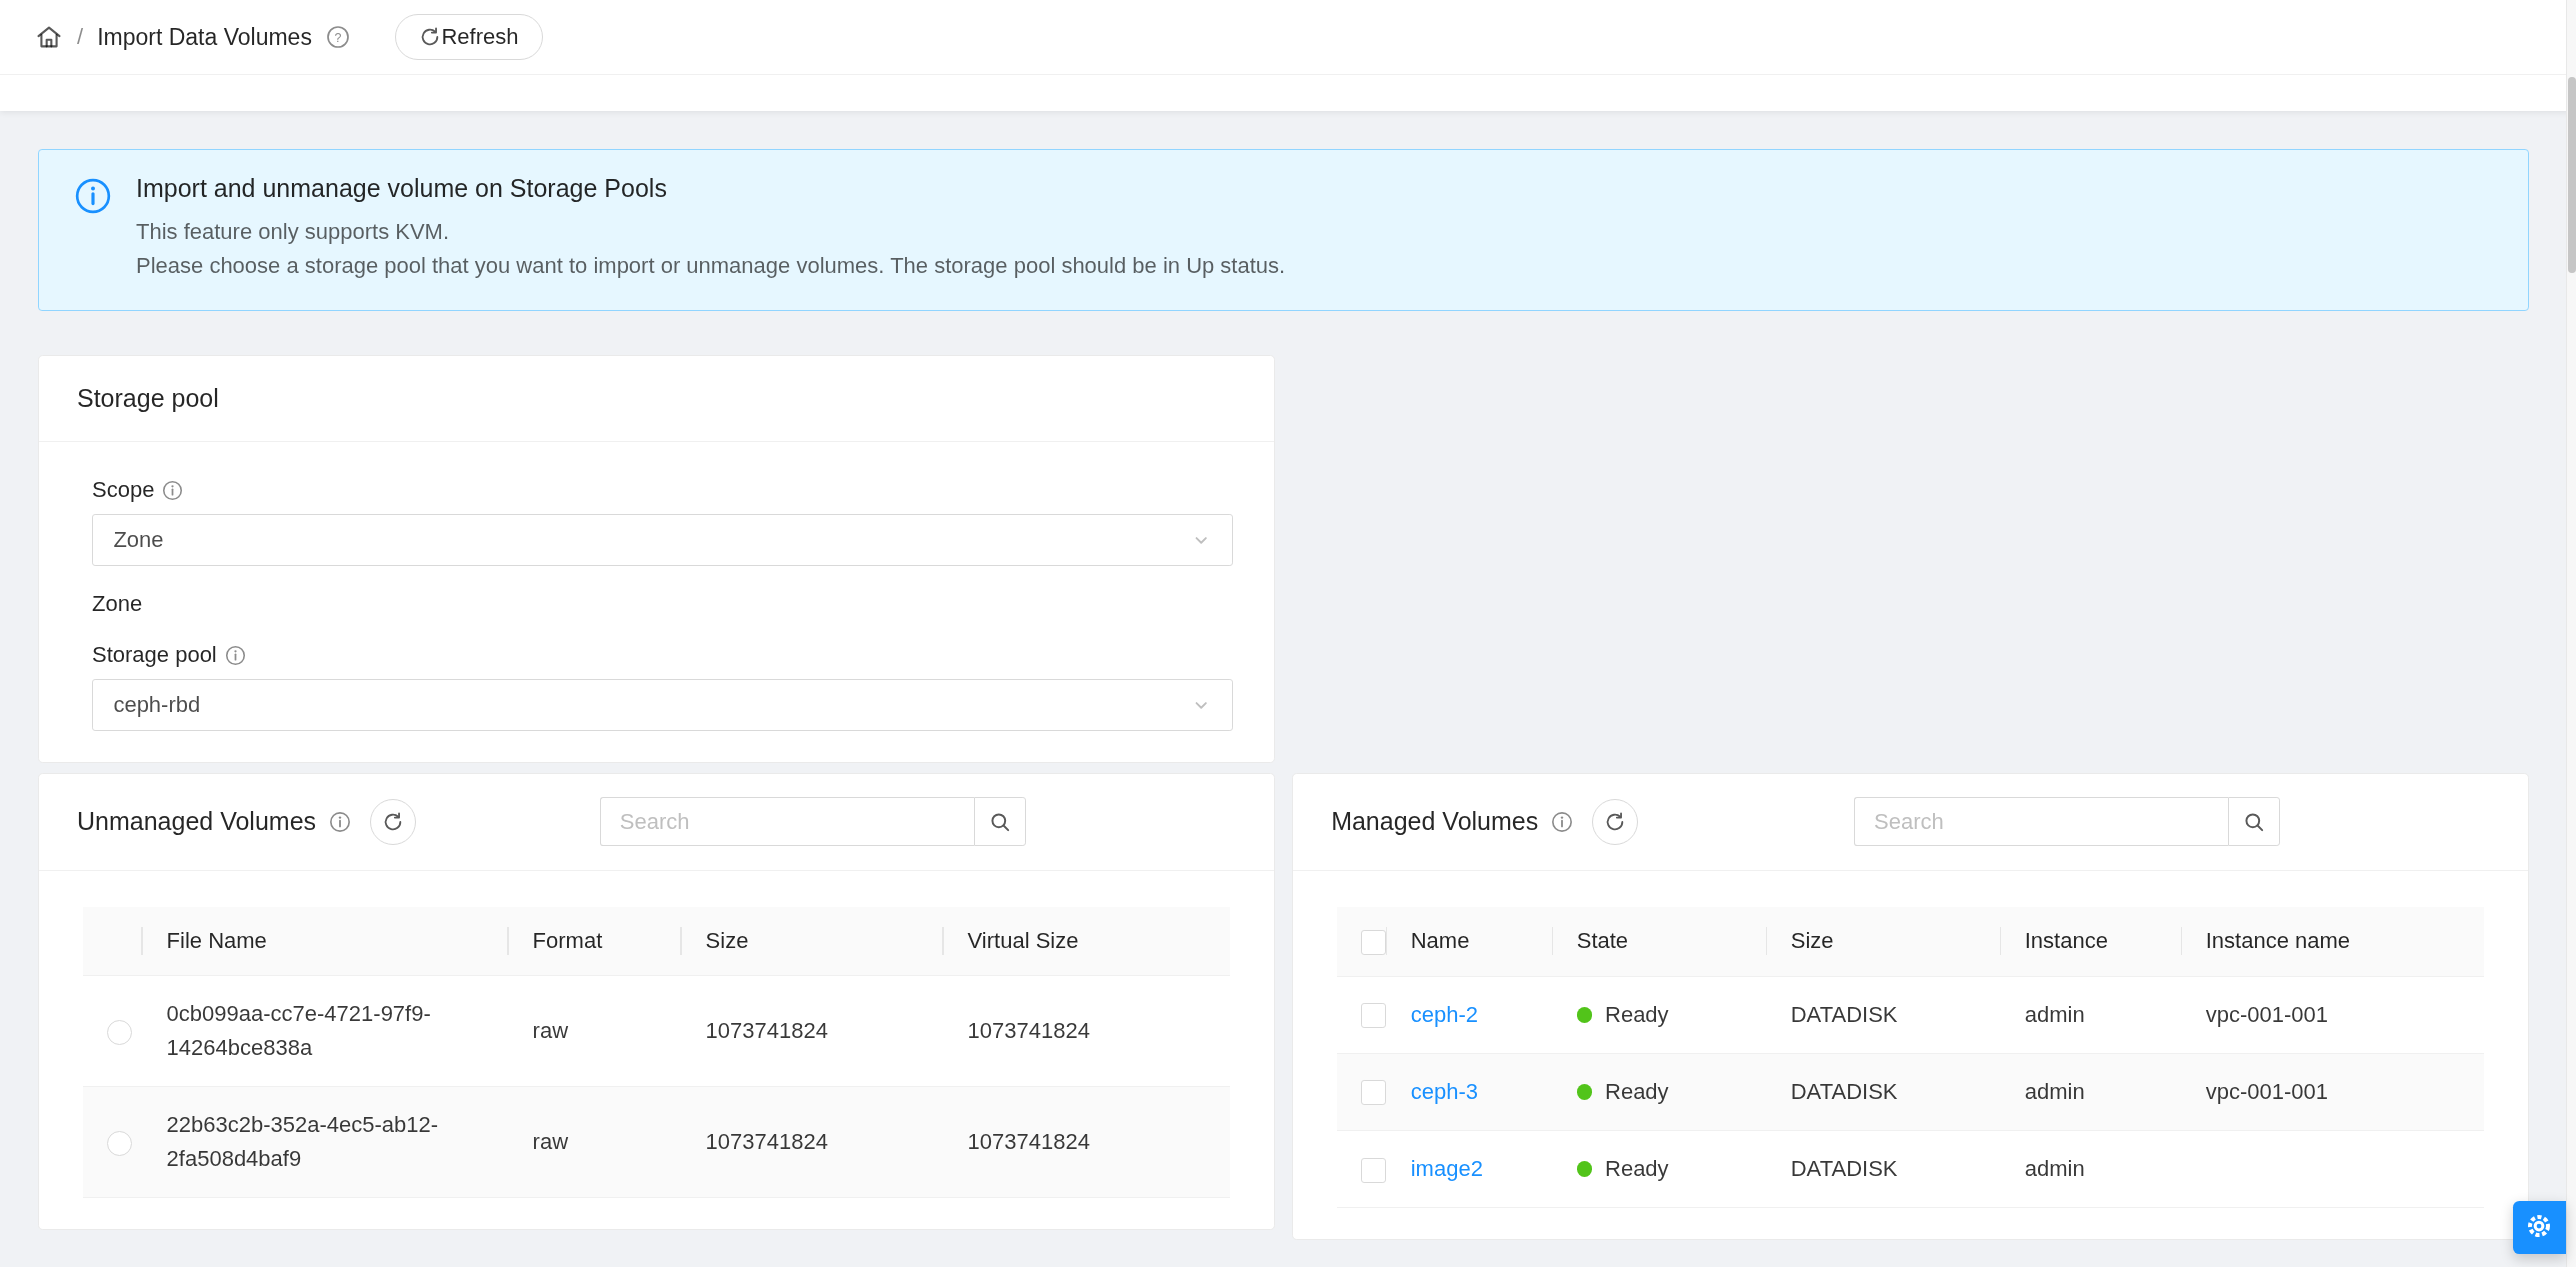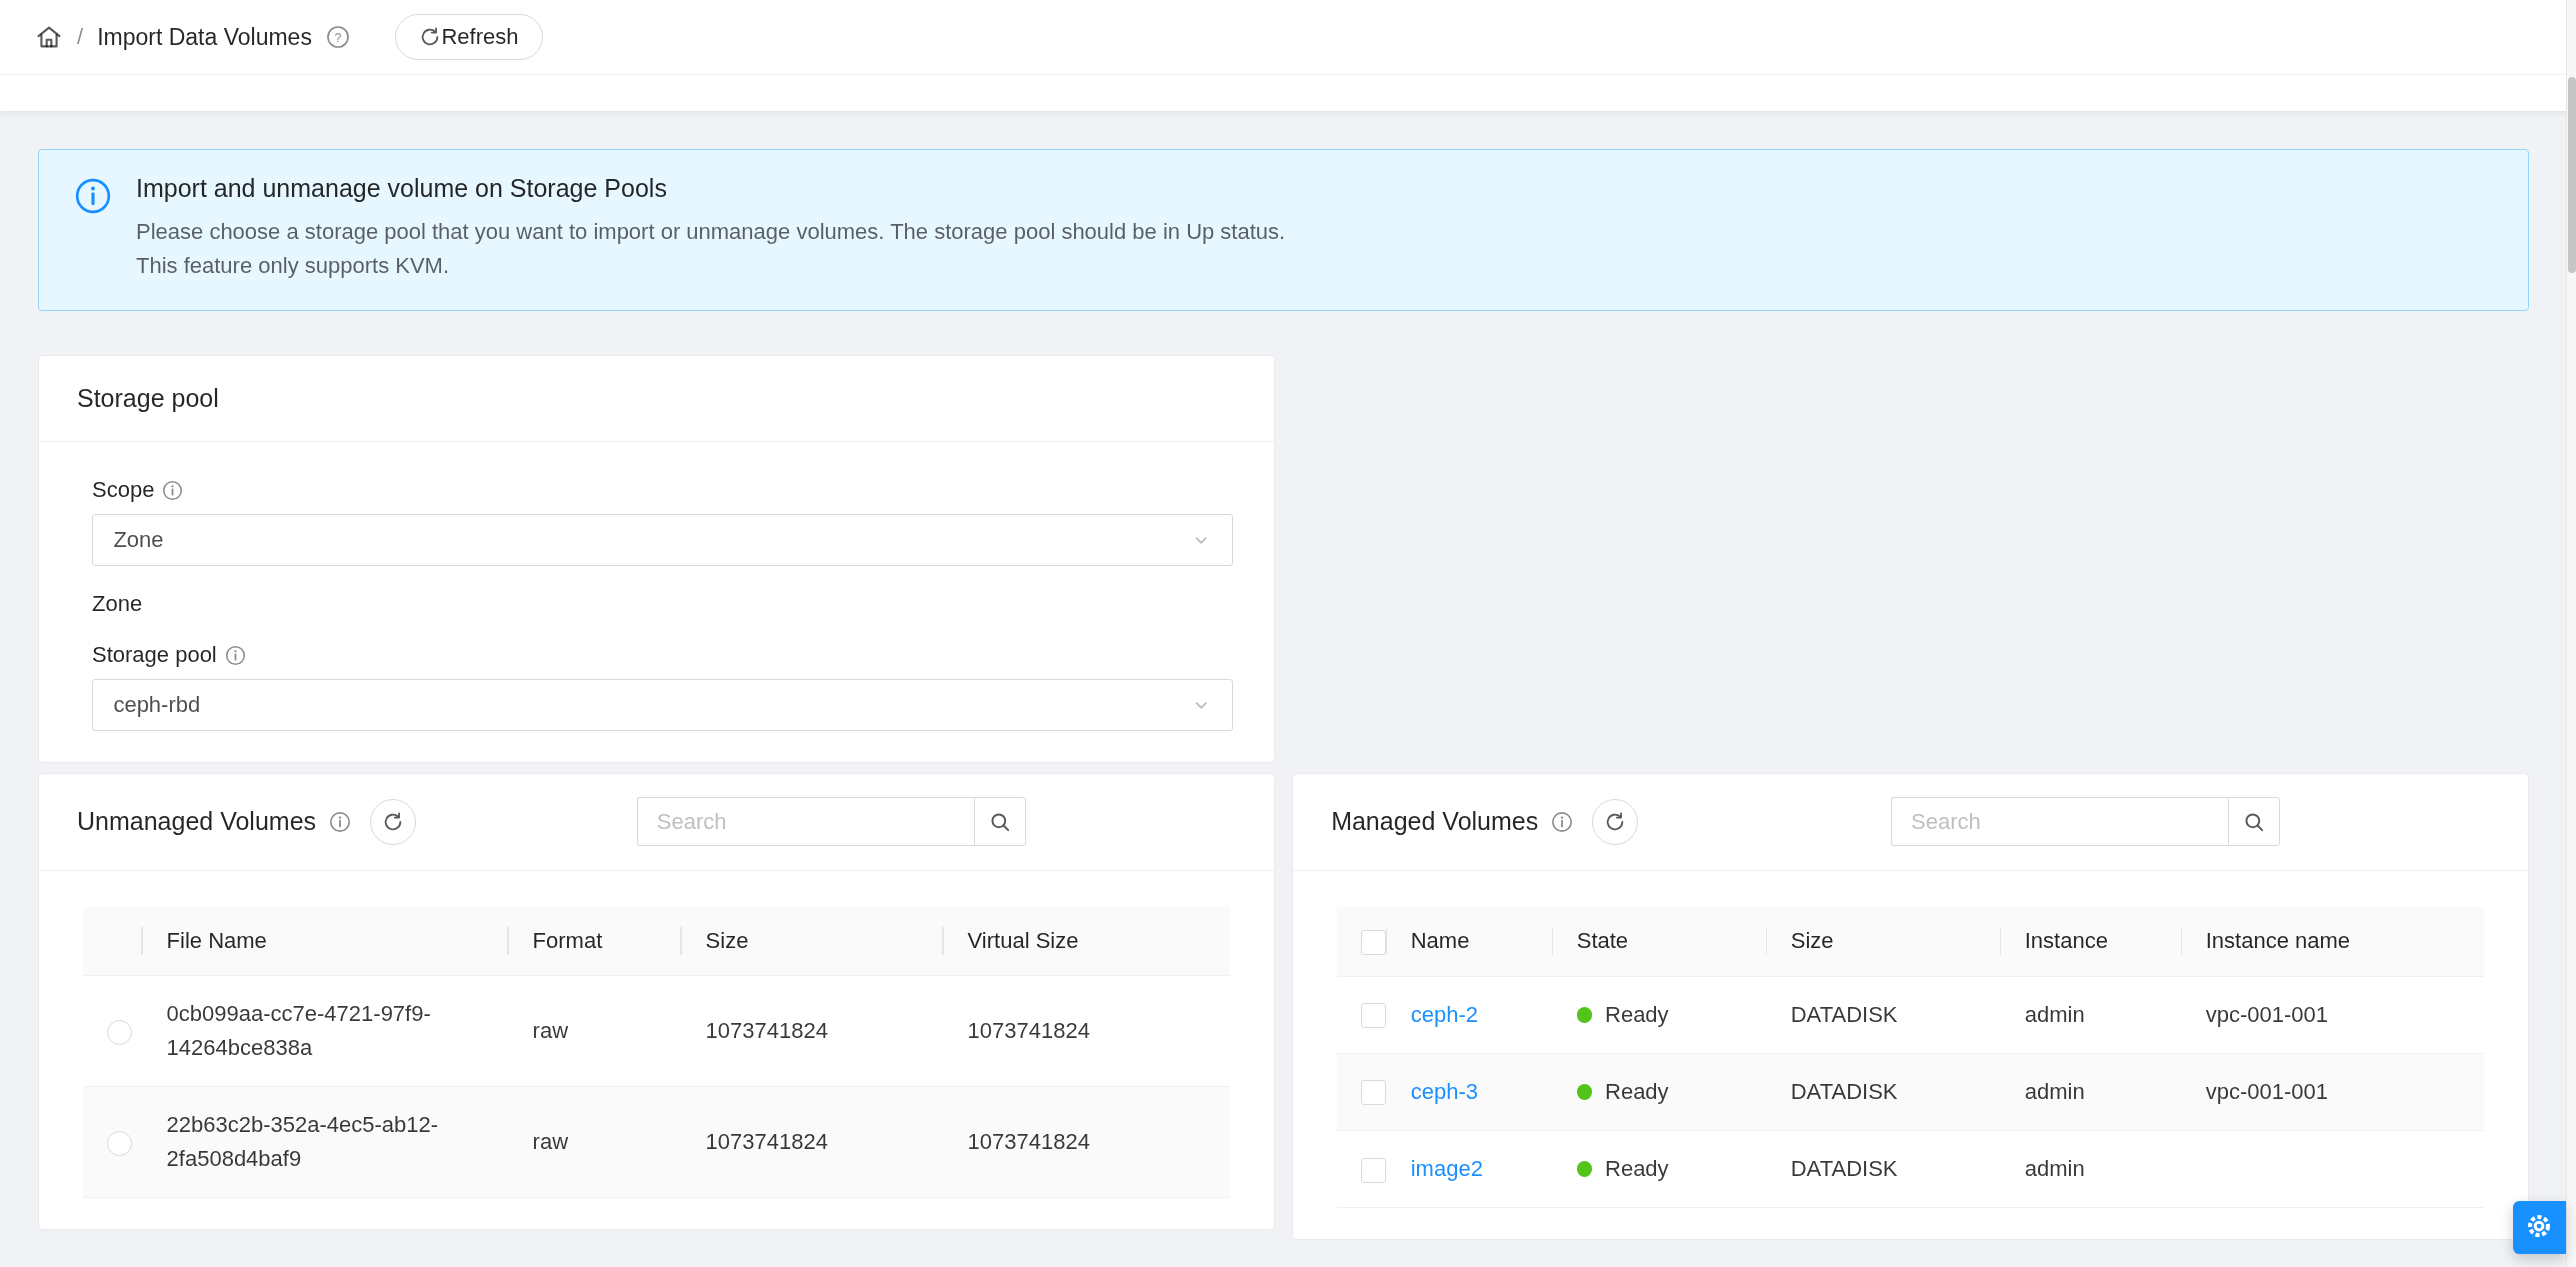--- a/index.html
+++ b/index.html
@@ -84,21 +84,21 @@
     display: flex; align-items: center; padding: 23.6px 38px;
     border-bottom: 1.6px solid #f0f0f0;
   }
   .panel-title { font-size: 25px; margin-right: 12.6px; }
   .panel-head .info-gray { margin-right: 19px; }
   .round-btn {
     width: 46px; height: 46px; border-radius: 50%; border: 1.6px solid #d9d9d9;
     background: #fff; display: flex; align-items: center; justify-content: center;
     color: #595959; cursor: pointer; flex: none;
   }
-  .search { margin-left: auto; margin-right: 210px; display: flex; height: 49px; width: 389px; flex: none; }
+  .search { margin-left: auto; margin-right: 210px; display: flex; height: 49px; width: 426px; flex: none; }
   .search input {
     flex: 1; min-width: 0; border: 1.6px solid #d9d9d9; border-right: none;
     border-radius: 3.1px 0 0 3.1px; padding: 0 19px; font-family: inherit;
     font-size: 22px; color: rgba(0,0,0,0.85); outline: none;
   }
   .search input::placeholder { color: #bfbfbf; }
   .search-btn {
     width: 52px; border: 1.6px solid #d9d9d9; border-radius: 0 3.1px 3.1px 0;
     background: #fff; display: flex; align-items: center; justify-content: center;
     color: #595959; cursor: pointer;
@@ -200,22 +200,22 @@
     <div class="alert">
       <span class="alert-icon">
         <svg viewBox="0 0 24 24" width="38" height="38">
             <circle cx="12" cy="12" r="10" fill="none" stroke="currentColor" stroke-width="1.7"></circle>
             <line x1="12" y1="10.6" x2="12" y2="16.8" stroke="currentColor" stroke-width="2" stroke-linecap="round"></line>
             <circle cx="12" cy="7.2" r="1.25" fill="currentColor"></circle>
           </svg>
       </span>
       <div class="alert-title">Import and unmanage volume on Storage Pools</div>
       <div class="alert-desc">
+        <div>This feature only supports KVM.</div>
         <div>Please choose a storage pool that you want to import or unmanage volumes. The storage pool should be in Up status.</div>
-        <div>This feature only supports KVM.</div>
       </div>
     </div>
 
     <div class="grid">
 
       <section class="card storage-card">
         <div class="card-head">Storage pool</div>
         <div class="card-body">
           <div class="field">
             <div class="field-label">

